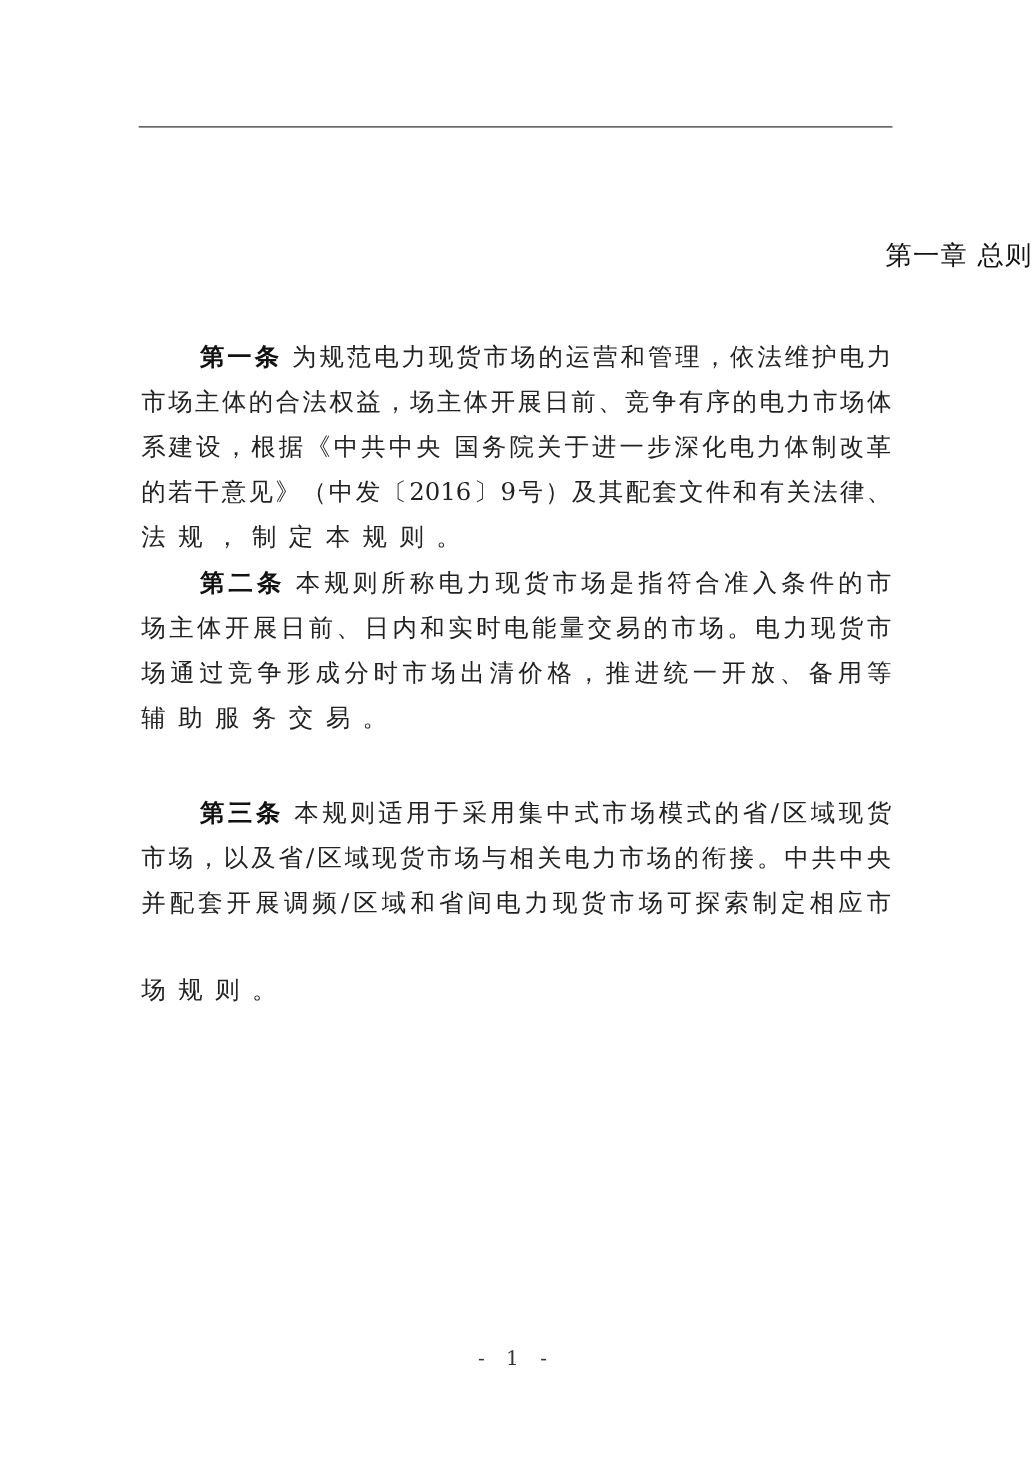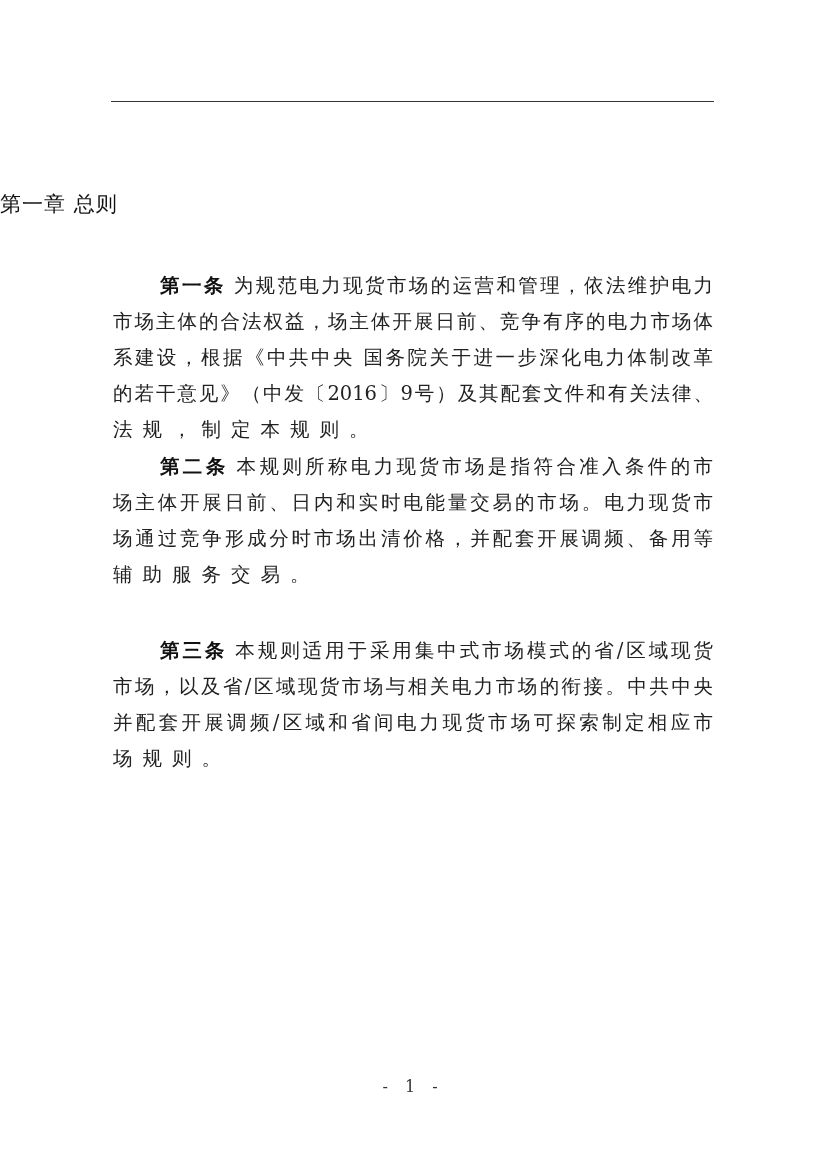--- a/index.html
+++ b/index.html
@@ -1,20 +1,20 @@
 <!DOCTYPE html>
 <html><head>
 <meta charset="utf-8">
 <style>
   html, body { margin: 0; padding: 0; background: #ffffff; }
   body { width: 826px; height: 1169px; position: relative; overflow: hidden;
          font-family: "DejaVu Serif", "Liberation Serif", serif; color: #1a1a1a; }
   .rule { position: absolute; left: 111px; top: 101px; width: 603px; height: 0;
           border-top: 1.5px solid #333; }
-  .chapter-title { position: absolute; left: 0; width: 826px; top: 190px; text-align: left;
+  .chapter-title { position: absolute; left: 0; width: 826px; top: 190px; text-align: right;
           font-family: "DejaVu Sans", "Liberation Sans", sans-serif; font-size: 21px; font-weight: normal;
           letter-spacing: 1px; color: #111; }
   .line { position: absolute; left: 113px; width: 600px; height: 36px; line-height: 36px;
           font-size: 19.5px; white-space: nowrap; text-align: justify; text-align-last: justify;
           letter-spacing: 0; color: #222; }
   .line.indent { left: 160px; width: 553px; }
   .line.last { text-align-last: left; letter-spacing: 10px; }
   .article-label { font-family: "DejaVu Sans", "Liberation Sans", sans-serif; font-weight: bold; color: #111;
           letter-spacing: 0; margin-right: 8px; }
   .page-number { position: absolute; left: 0; width: 826px; top: 1077px; text-align: center;
@@ -31,24 +31,24 @@
   <div class="line indent" style="top:268px"><span class="article-label">第一条</span><span>为规范电力现货市场的运营和管理，依法维护电力</span></div>
   <div class="line" style="top:304px">市场主体的合法权益，场主体开展日前、竞争有序的电力市场体</div>
   <div class="line" style="top:340px">系建设，根据《中共中央 国务院关于进一步深化电力体制改革</div>
   <div class="line" style="top:376px">的若干意见》（中发〔2016〕9号）及其配套文件和有关法律、</div>
   <div class="line last" style="top:412px">法规，制定本规则。</div>
 </div>
 
 <div>
   <div class="line indent" style="top:449px"><span class="article-label">第二条</span><span>本规则所称电力现货市场是指符合准入条件的市</span></div>
   <div class="line" style="top:485px">场主体开展日前、日内和实时电能量交易的市场。电力现货市</div>
-  <div class="line" style="top:521px">场通过竞争形成分时市场出清价格，并配套开展调频、备用等</div>
+  <div class="line" style="top:521px">场通过竞争形成分时市场出清价格，推进统一开放、备用等</div>
   <div class="line last" style="top:557px">辅助服务交易。</div>
 </div>
 
 <div>
   <div class="line indent" style="top:633px"><span class="article-label">第三条</span><span>本规则适用于采用集中式市场模式的省/区域现货</span></div>
   <div class="line" style="top:669px">市场，以及省/区域现货市场与相关电力市场的衔接。中共中央</div>
   <div class="line" style="top:705px">并配套开展调频/区域和省间电力现货市场可探索制定相应市</div>
-  <div class="line last" style="top:741px">场规则。</div>
+  <div class="line last" style="top:774px">场规则。</div>
 </div>
 
 <div class="page-number">- 1 -</div>
 
 </body></html>

